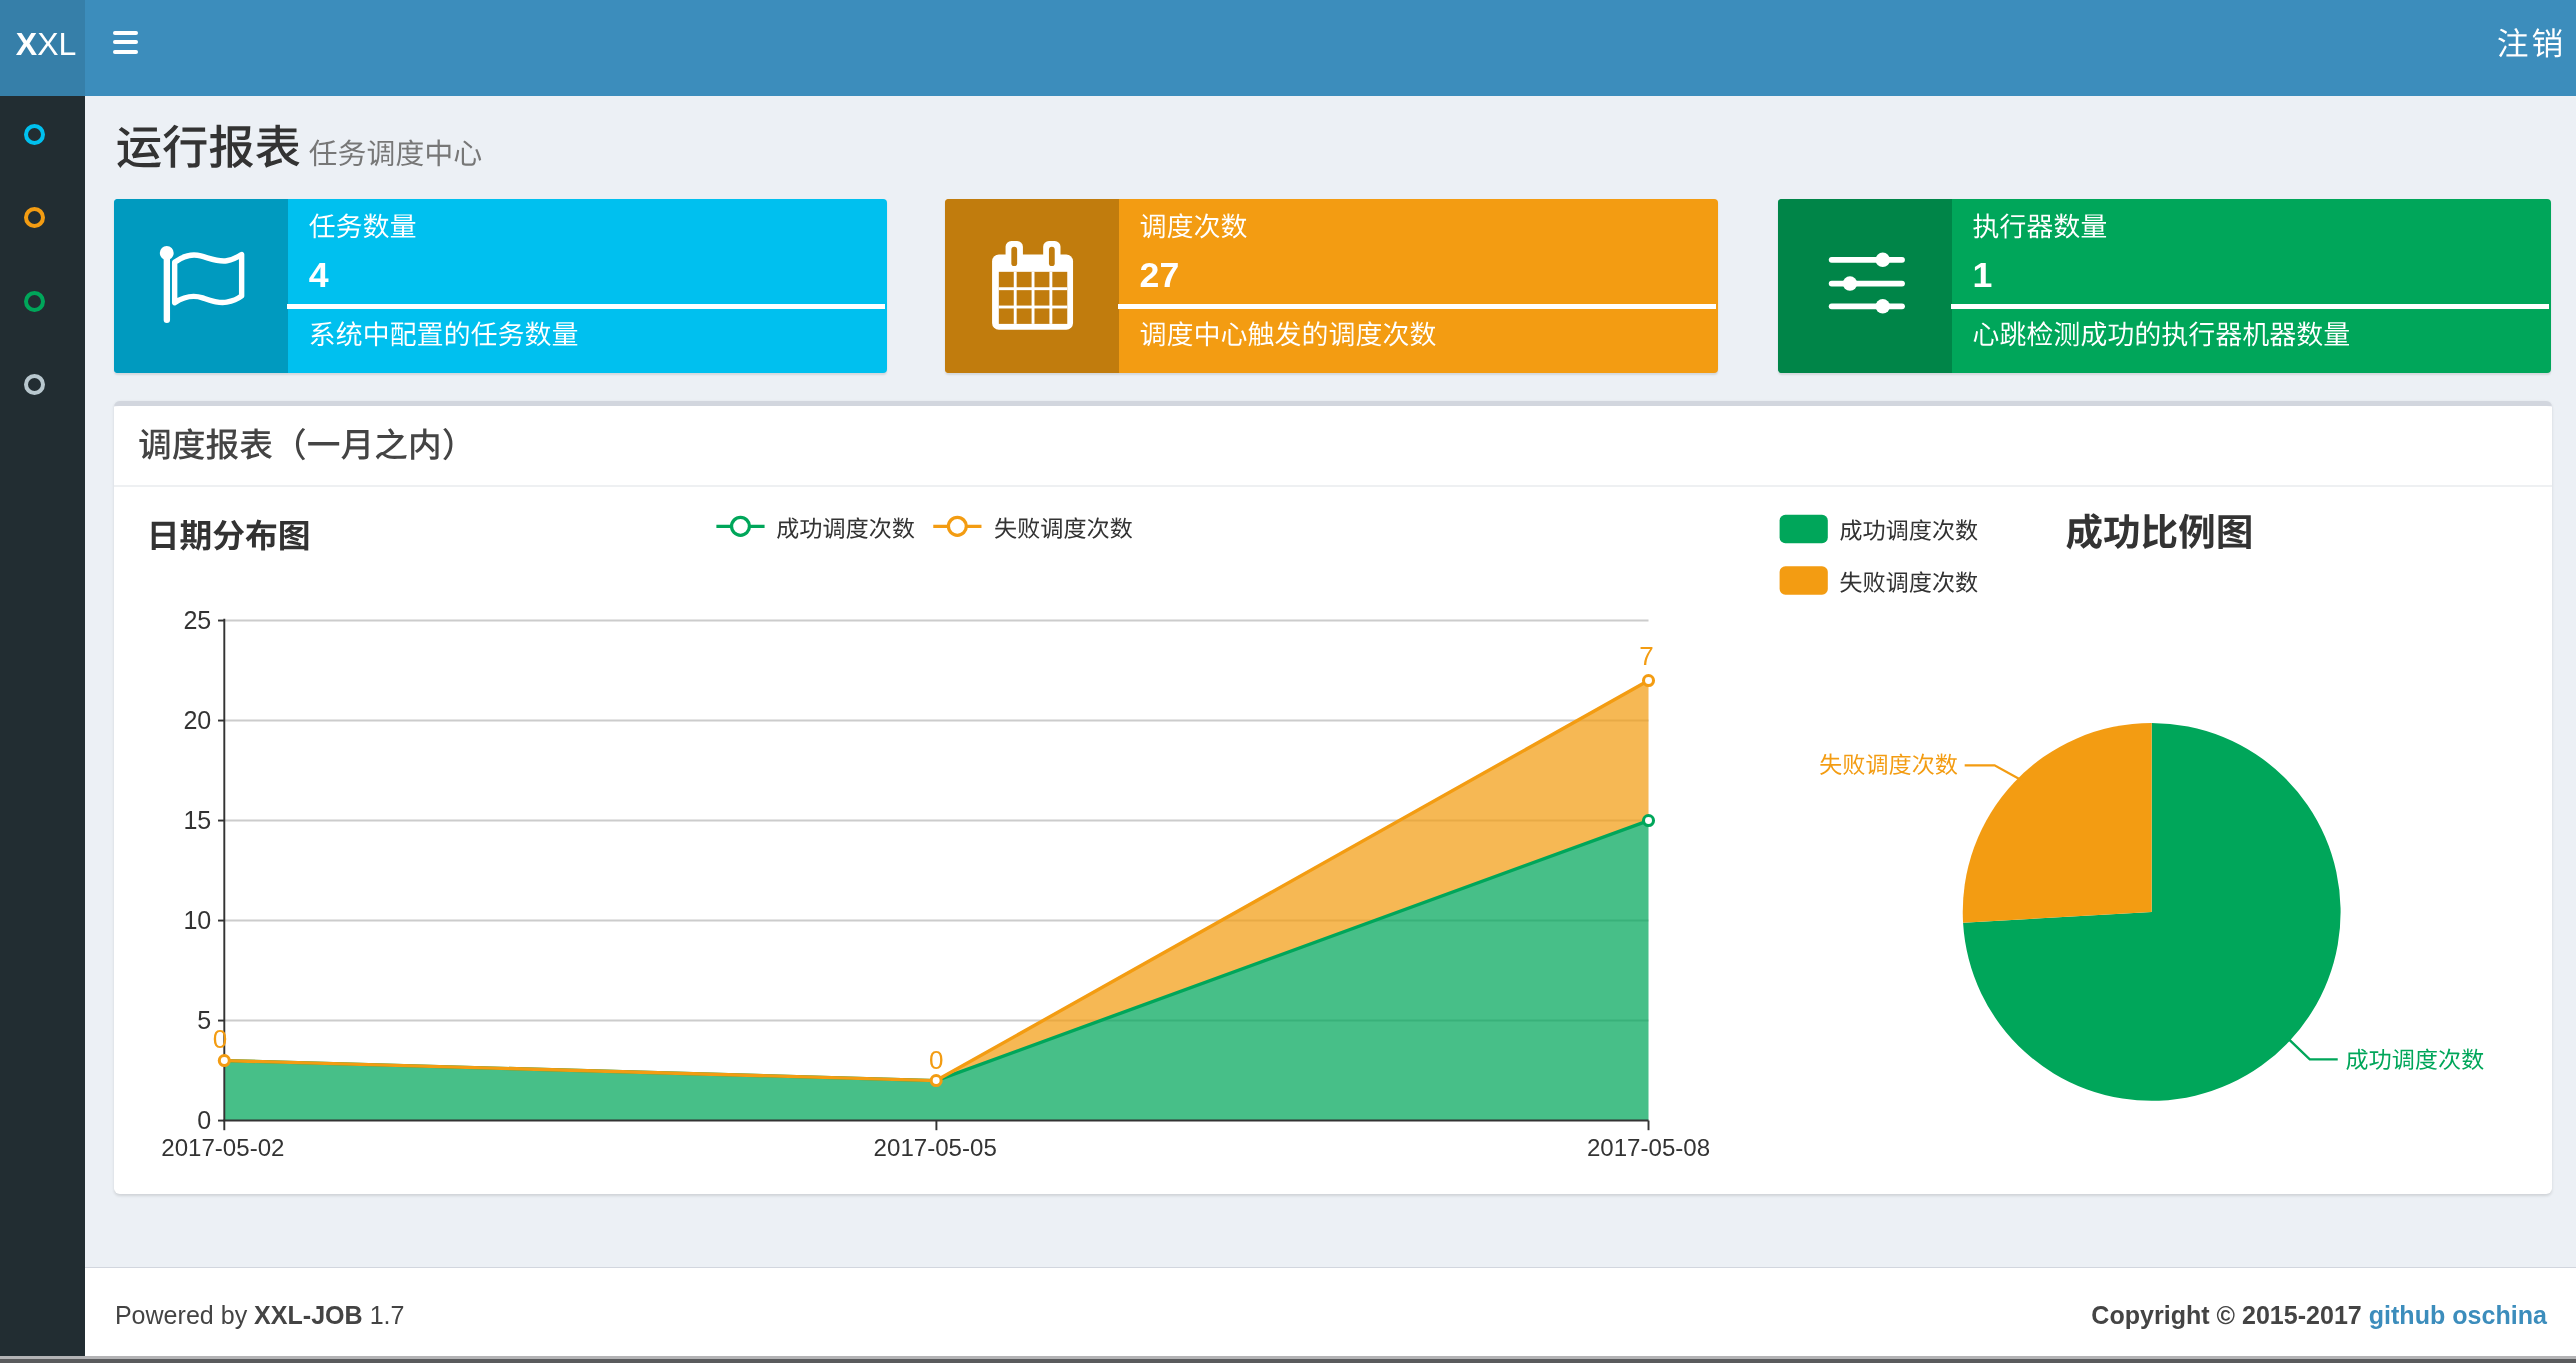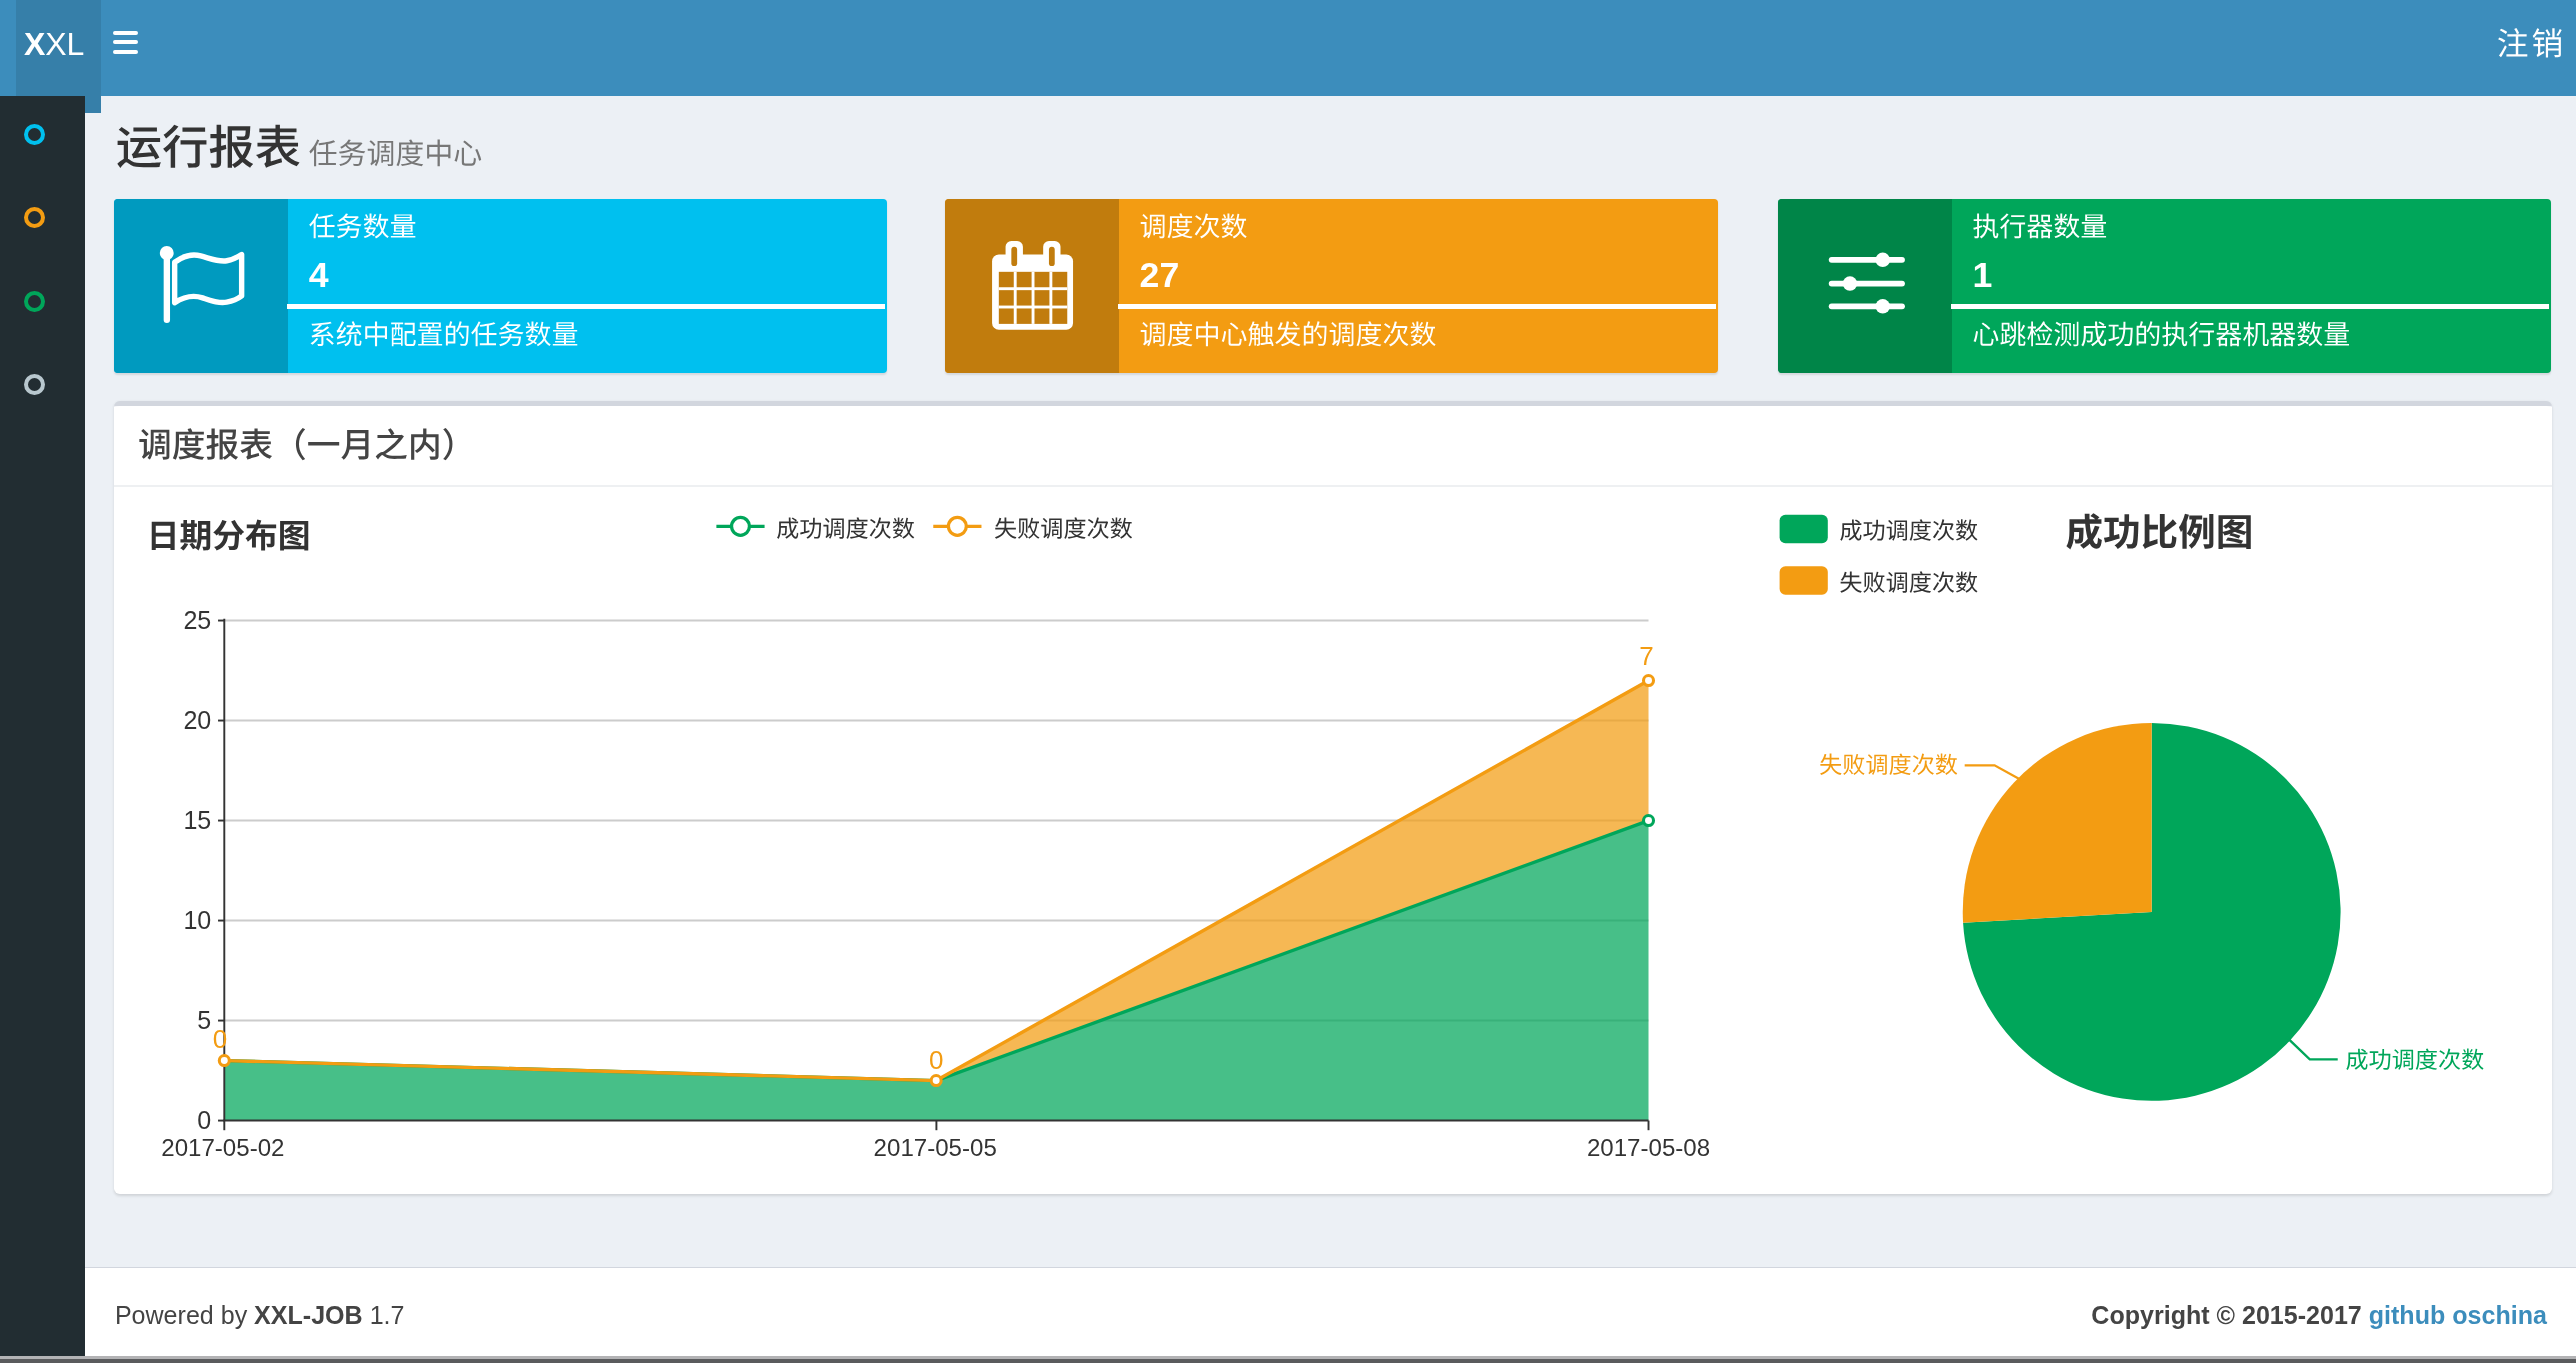--- a/index.html
+++ b/index.html
@@ -1,18 +1,18 @@
 <!DOCTYPE html>
 <html><head><meta charset="utf-8"><style>
 * {margin:0;padding:0;box-sizing:border-box}
 body {width:2576px;height:1363px;overflow:hidden;background:#ecf0f5;font-family:"Liberation Sans",sans-serif;position:relative}
 .abs {position:absolute}
 </style></head><body>
 <div class="abs" style="left:0;top:0;width:2576px;height:96px;background:#3c8dbc"></div>
-<div class="abs" style="left:16px;top:0;width:85px;height:113px;background:#367fa9;color:#fff;font-size:32px;line-height:89px;text-align:center;padding-right:8.7px"><span style="font-weight:700">X</span><span style="font-weight:400">XL</span></div>
+<div class="abs" style="left:0;top:0;width:85px;height:113px;background:#367fa9;color:#fff;font-size:32px;line-height:89px;text-align:right;padding-right:8.7px"><span style="font-weight:700">X</span><span style="font-weight:400">XL</span></div>
 <div class="abs" style="left:113px;top:31px;width:25px;height:3.9px;background:#fff;border-radius:1.9px"></div>
 <div class="abs" style="left:113px;top:40px;width:25px;height:3.9px;background:#fff;border-radius:1.9px"></div>
 <div class="abs" style="left:113px;top:50px;width:25px;height:3.9px;background:#fff;border-radius:1.9px"></div>
 <div class="abs" style="left:0;top:96px;width:85px;height:1267px;background:#222d32"></div>
 <div class="abs" style="left:24px;top:124px;width:21px;height:21px;border:4.3px solid #00c0ef;border-radius:50%"></div>
 <div class="abs" style="left:24px;top:207px;width:21px;height:21px;border:4.3px solid #f39c12;border-radius:50%"></div>
 <div class="abs" style="left:24px;top:291px;width:21px;height:21px;border:4.3px solid #00a65a;border-radius:50%"></div>
 <div class="abs" style="left:24px;top:374px;width:21px;height:21px;border:4.3px solid #b8c7ce;border-radius:50%"></div>
 <div class="abs" style="left:114px;top:199px;width:773px;height:174px;background:#00c0ef;border-radius:3.9px;box-shadow:0 1.9px 1.9px rgba(0,0,0,0.1)"></div>
 <div class="abs" style="left:114px;top:199px;width:174px;height:174px;background:#009abf;border-radius:3.9px 0 0 3.9px"></div>

